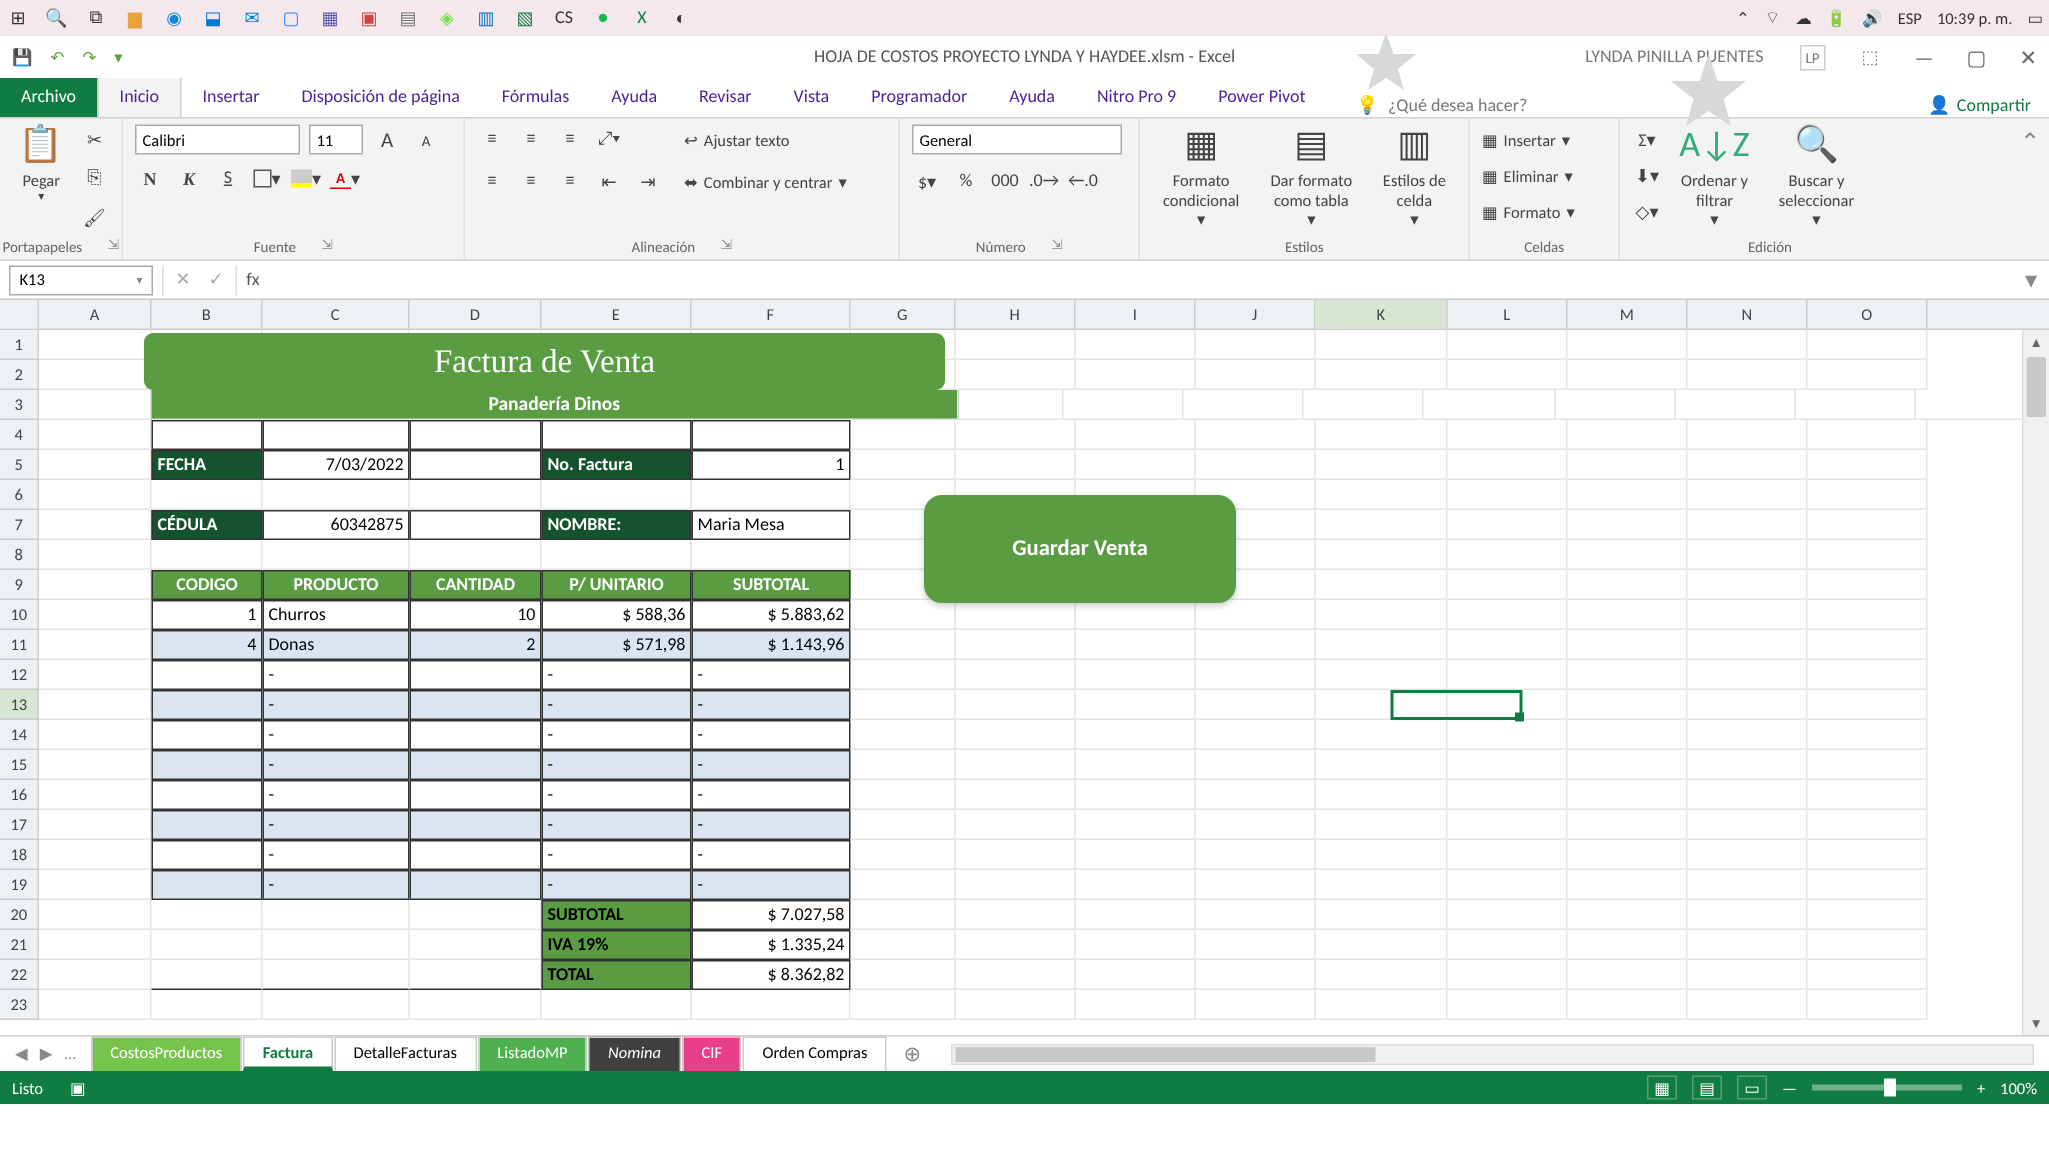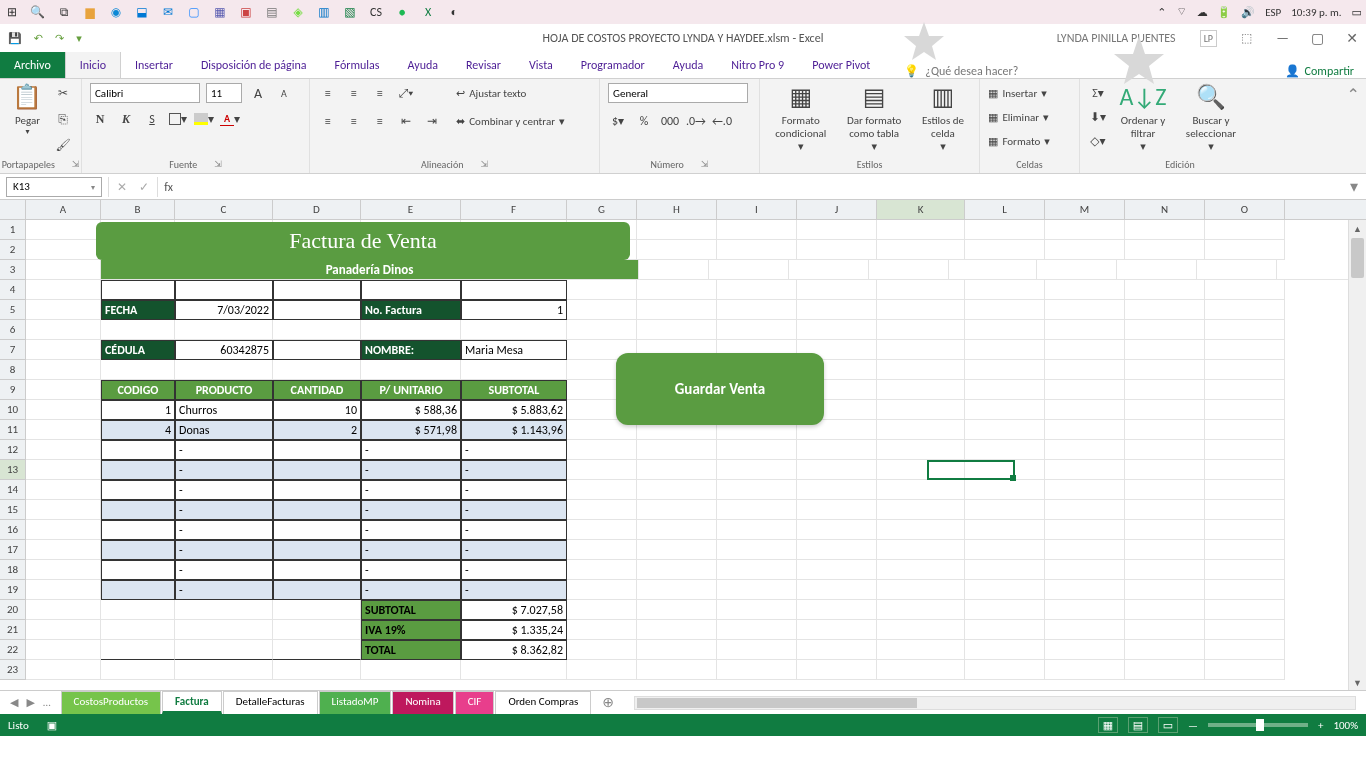--- a/index.html
+++ b/index.html
@@ -780,21 +780,21 @@
           <div class="cell cL"></div>
           <div class="cell cM"></div>
           <div class="cell cN"></div>
           <div class="cell cO"></div>
         </div>
       </div>
   </div>
 
   <div class="inv-title" style="position:absolute; left:96px; top:22px; width:534px; height:38px; z-index:3;">Factura de Venta</div>
 
-  <div class="big-btn" style="left:616px; top:153px; width:208px; height:72px; z-index:3;">Guardar Venta</div>
+  <div class="big-btn" style="left:616px; top:130px; width:208px; height:72px; z-index:3;">Guardar Venta</div>
 
   <div class="sel-cell" style="left:927px; top:260px; width:88px; height:20px; z-index:4;">
       <div class="sel-handle"></div>
     </div>
 
   <div class="vscroll">
     <div class="arrow up">▲</div>
     <div class="thumb" style="top:18px;"></div>
     <div class="arrow down">▼</div>
   </div>
@@ -804,21 +804,21 @@
   <div class="st-nav">
     <span>◀</span>
     <span>▶</span>
     <span>…</span>
   </div>
   <div id="sheet-tab-container" style="display:flex;">
       <div class="st-tab" style="background: rgb(118, 196, 75); color: rgb(255, 255, 255);">CostosProductos</div>
       <div class="st-tab active" style="border-bottom: 3px solid rgb(16, 124, 65);">Factura</div>
       <div class="st-tab">DetalleFacturas</div>
       <div class="st-tab" style="background: rgb(79, 176, 79); color: rgb(255, 255, 255);">ListadoMP</div>
-      <div class="st-tab" style="background: #be185d; color: rgb(255, 255, 255);">Nomina</div>
+      <div class="st-tab" style="background: #404040; color: rgb(255, 255, 255); font-style: italic;">Nomina</div>
       <div class="st-tab" style="background: rgb(232, 62, 140); color: rgb(255, 255, 255);">CIF</div>
       <div class="st-tab">Orden Compras</div>
     </div>
   <span class="st-plus">⊕</span>
   <div class="hscroll">
       <div class="thumb"></div>
     </div>
 </div>
 
 <div class="status-bar">

